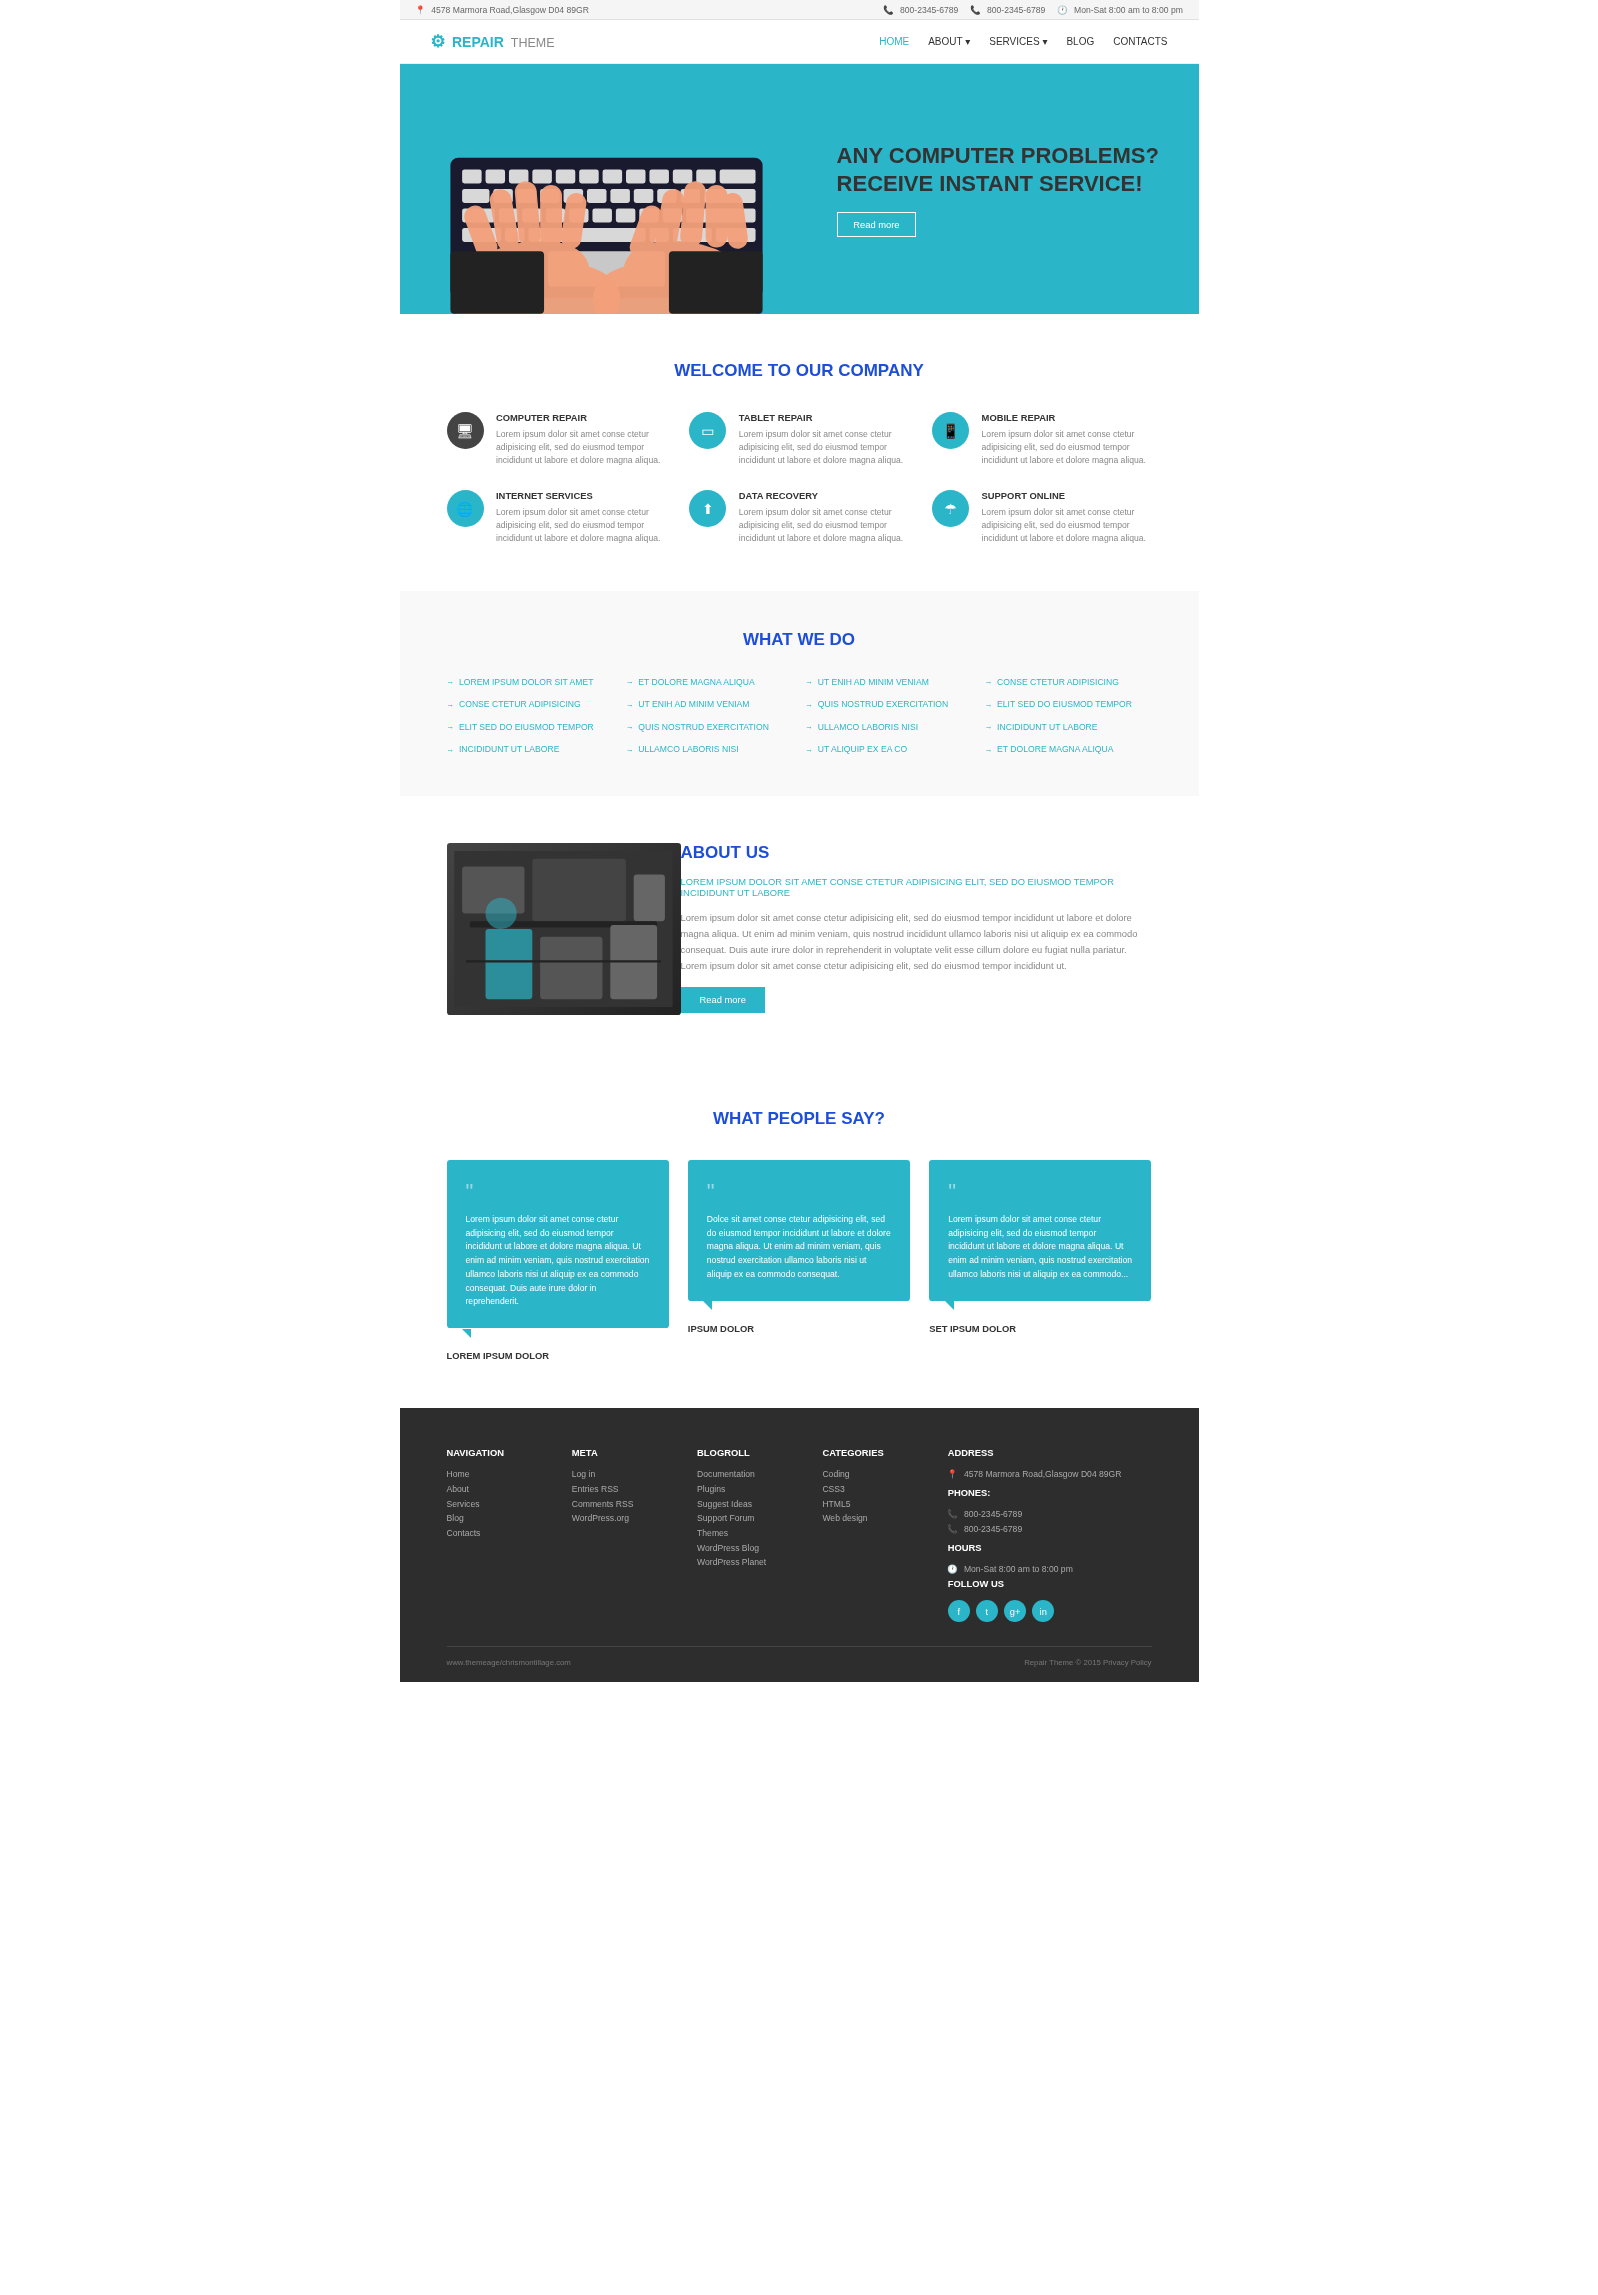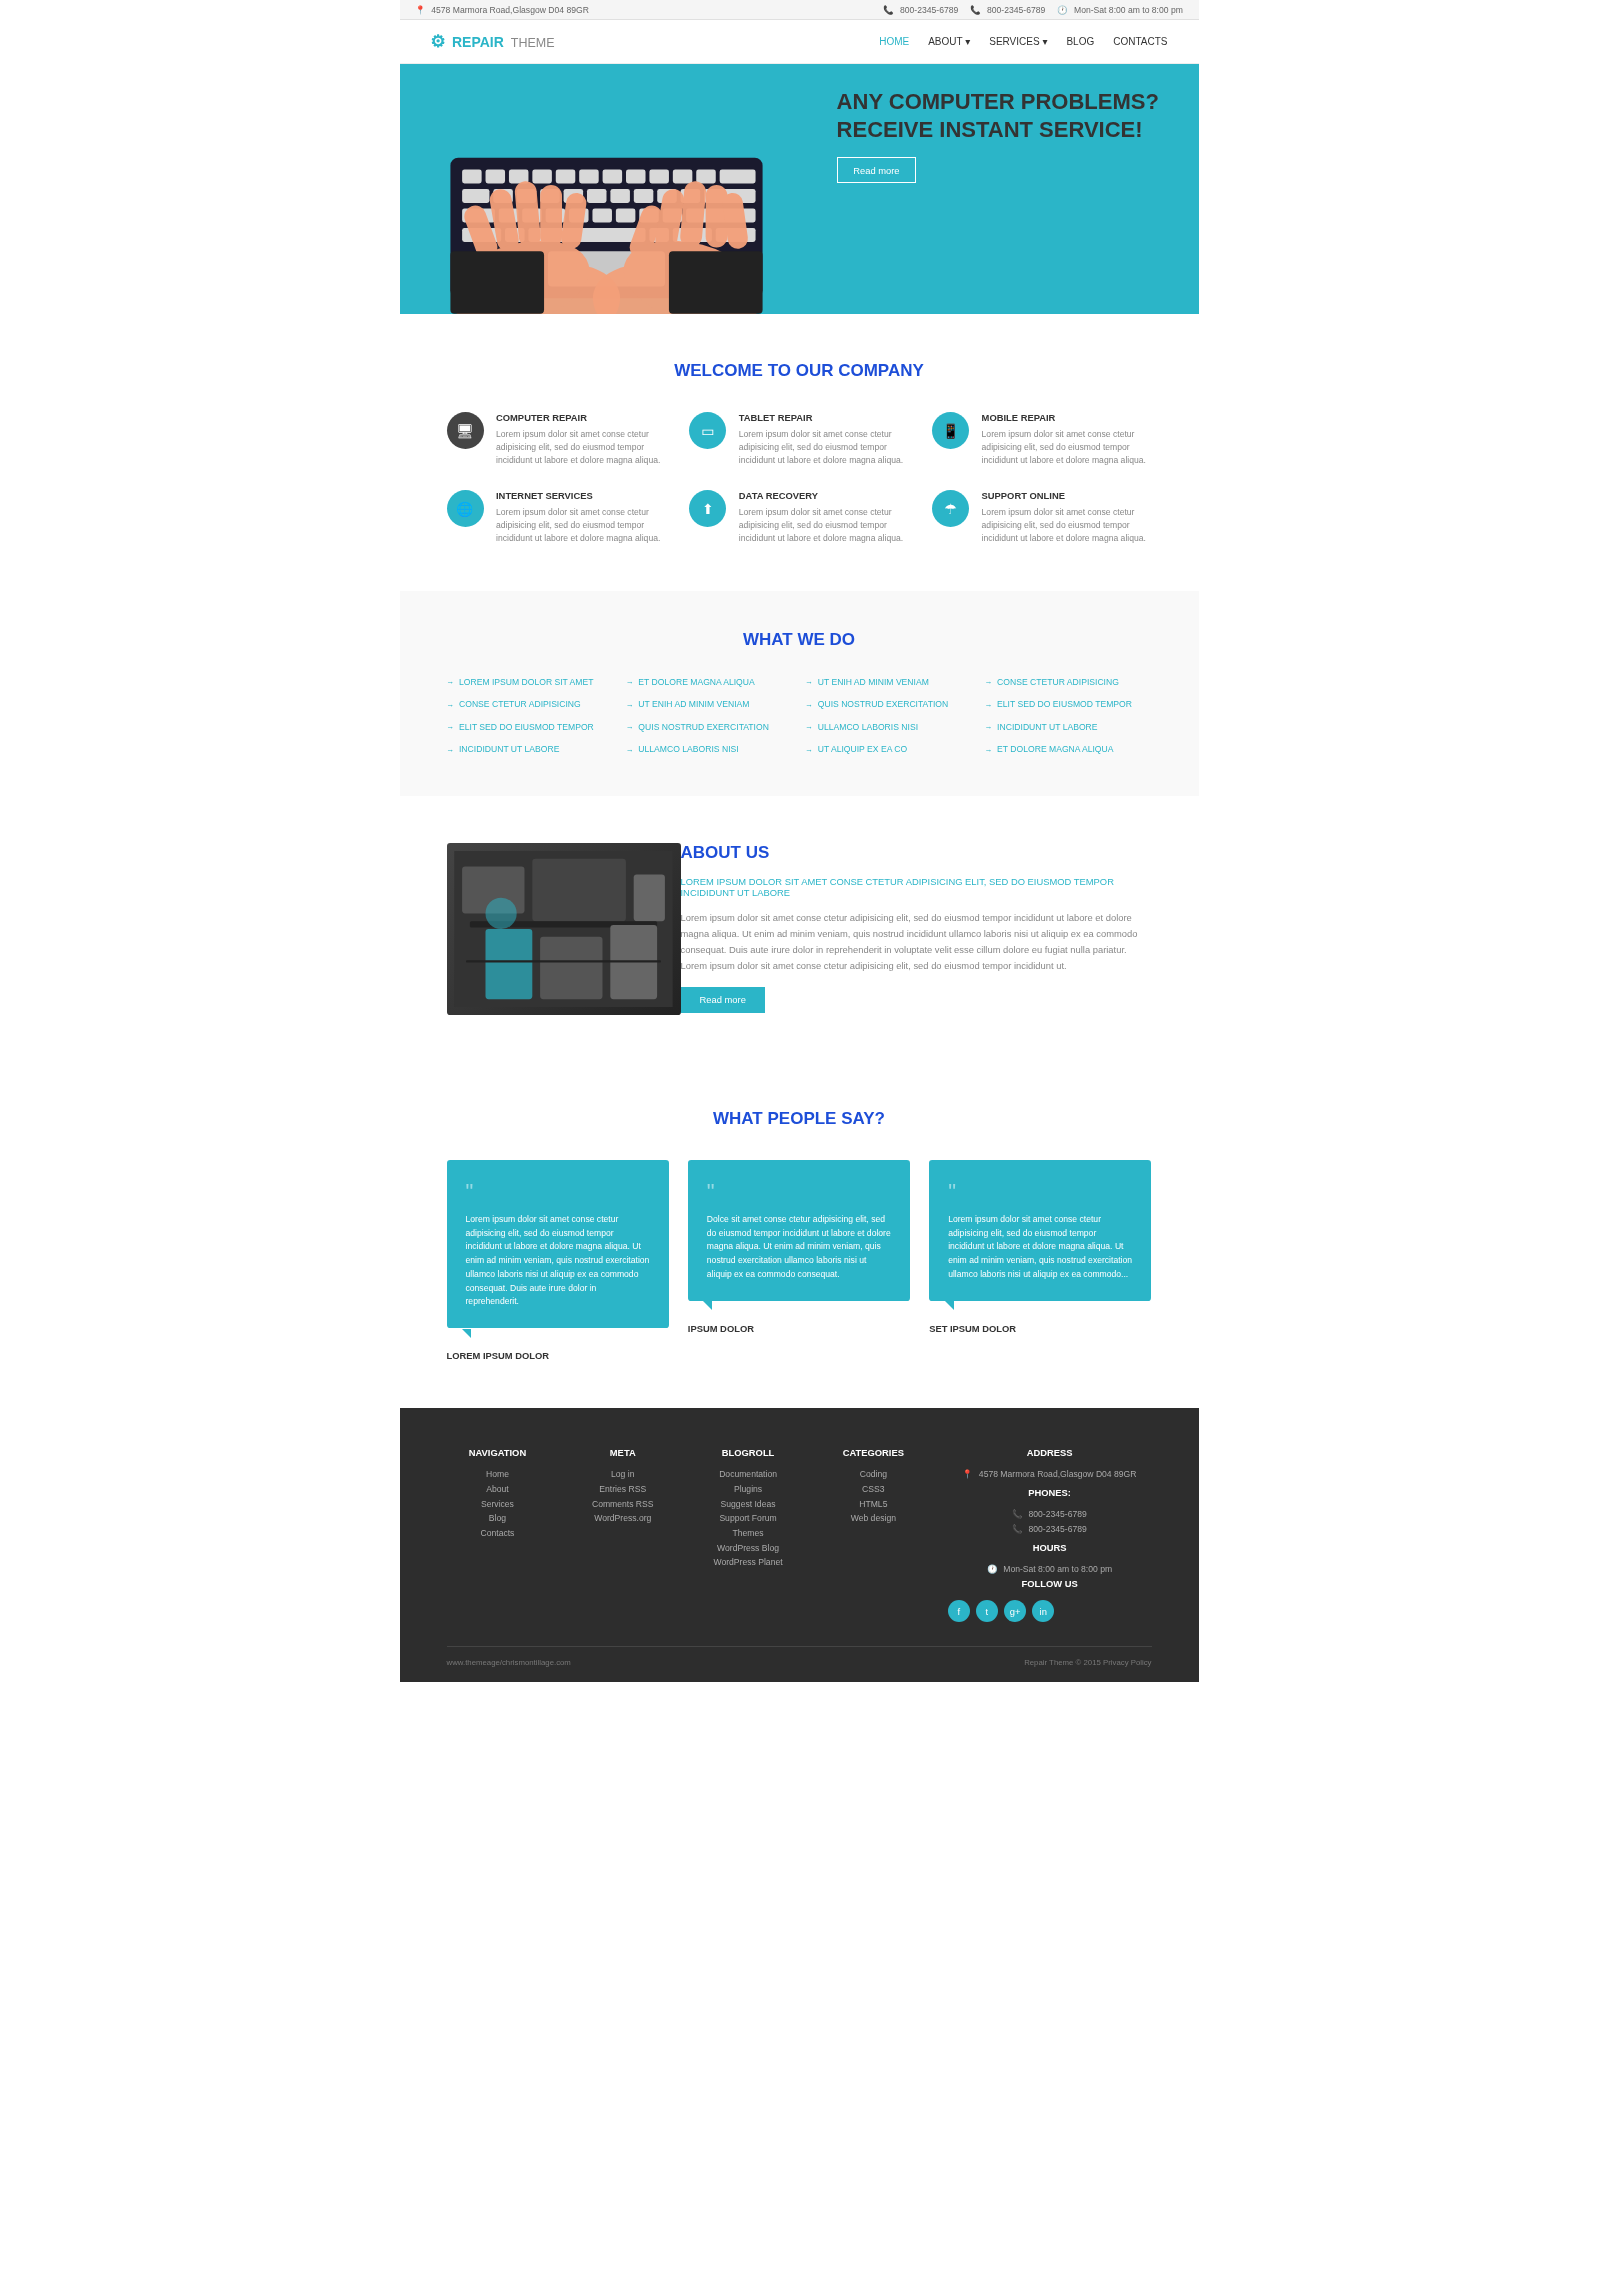--- a/index.html
+++ b/index.html
@@ -51,33 +51,33 @@
     .testimonials { padding: 47px; background: #fff; }
     .testimonials .section-title { text-align: center; margin-bottom: 31px; }
     .testimonials-grid { display: grid; grid-template-columns: repeat(3, 1fr); gap: 19px; }
     .testimonial-card { background: #2BB5C8; color: #fff; padding: 19px; border-radius: 3.1px; position: relative; }
     .testimonial-card::after { content: ''; position: absolute; bottom: -9.4px; left: 15.6px; width: 0; height: 0; border-left: 9.4px solid transparent; border-right: 0 solid transparent; border-top: 9.4px solid #2BB5C8; }
     .quote-icon { font-size: 22px; color: rgba(255,255,255,0.5); margin-bottom: 7.8px; }
     .testimonial-card p { font-size: 8.6px; line-height: 1.6; }
     .testimonial-name { margin-top: 22px; font-size: 9.4px; font-weight: bold; color: #333; text-transform: uppercase; }
 
     
-    .footer { background: #2d2d2d; color: #aaa; padding: 39px 47px 15.6px; text-align: center; }
+    .footer { background: #2d2d2d; color: #aaa; padding: 39px 47px 15.6px; }
     .footer-grid { display: grid; grid-template-columns: 1fr 1fr 1fr 1fr 2fr; gap: 23.4px; margin-bottom: 23.4px; }
     .footer-col h5 { color: #fff; font-size: 9.4px; text-transform: uppercase; margin-bottom: 11px; }
     .footer-col a, .footer-col p { display: block; font-size: 8.6px; color: #aaa; text-decoration: none; margin-bottom: 4.7px; }
     .footer-bottom { border-top: 0.8px solid #444; padding-top: 11px; display: flex; justify-content: space-between; font-size: 7.8px; color: #777; }
     .social-icons { display: flex; gap: 6.2px; margin-top: 7.8px; }
     .social-icon { width: 22px; height: 22px; border-radius: 50%; background: #2BB5C8; display: flex; align-items: center; justify-content: center; color: #fff; font-size: 9.4px; cursor: pointer; }
     .address-icon { color: #2BB5C8; margin-right: 3.1px; }
 
     
     .hero-bg { width: 100%; height: 250px; background: #2BB5C8; position: relative; display: flex; }
     .hero-left { flex: 1.1; display: flex; align-items: flex-end; justify-content: center; }
-    .hero-right { flex: 0.9; display: flex; align-items: flex-start; padding: 23.4px; }
+    .hero-right { flex: 0.9; display: flex; align-items: center; padding: 23.4px; }
   </style>
 </head>
 <body>
 
 <div class="top-bar">
   <div class="top-bar-left">
     <span>
       <span class="top-bar-icon">📍</span>
       <span>4578 Marmora Road,Glasgow D04 89GR</span>
     </span>

